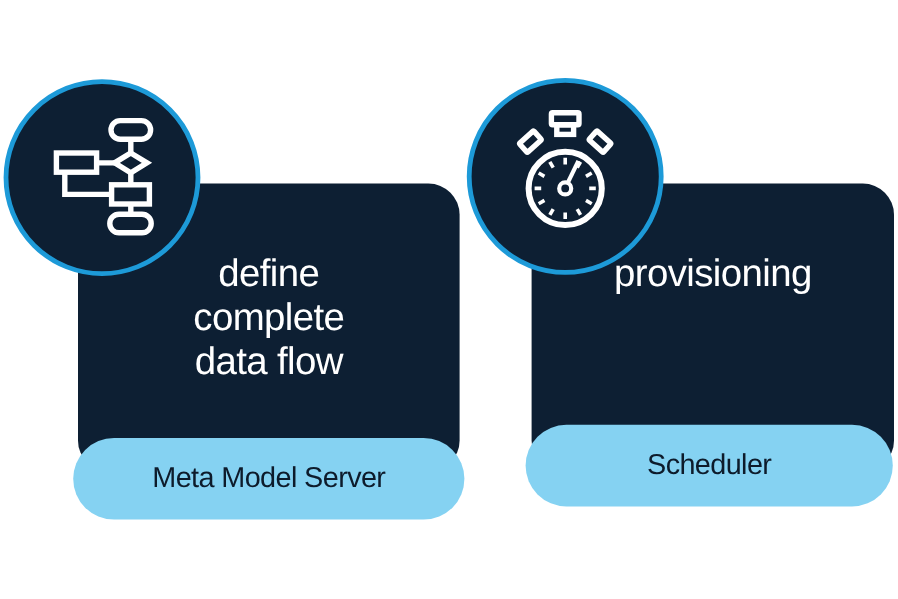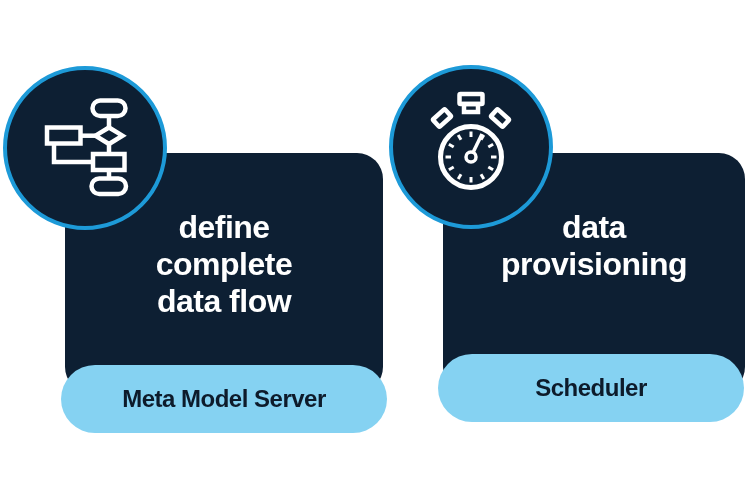--- a/index.html
+++ b/index.html
@@ -1,19 +1,19 @@
 <!DOCTYPE html>
 <html style="--background: #ffffff; --card: #0d1f33; --ring: #1d9ad8; --pill: #85d2f2; --pill_text: #0d1b2b; --card_text: #ffffff; --icon_stroke: #ffffff;"><head>
 <meta charset="utf-8">
 <style>
   html,body{margin:0;padding:0;}
   .canvas{
     position:relative;width:748px;height:499px;overflow:hidden;
     background:var(--background,#ffffff);
-    font-family:"Liberation Sans",sans-serif;font-weight:bold;
+    font-family:"Liberation Sans",sans-serif;font-weight:normal;
   }
   .card{
     position:absolute;background:var(--card,#0d1f33);border-radius:26px;
   }
   .card--left{left:65px;top:153px;width:318px;height:240px;}
   .card--right{left:443px;top:153px;width:302px;height:240px;}
   .card-text{
     position:absolute;left:0;right:0;top:56px;text-align:center;
     color:var(--card_text,#ffffff);font-size:32px;line-height:37px;letter-spacing:-0.5px;
   }
@@ -59,21 +59,20 @@
         <line x1="70" y1="46" x2="70" y2="56"></line>
         <line x1="70" y1="72" x2="70" y2="80.5"></line>
         <rect x="52.5" y="80.5" width="34.5" height="15.5" rx="7.7"></rect>
       </svg>
     </div>
   </section>
 
   <section>
     <div class="card card--right">
       <div class="card-text">
-        <div>data</div>
         <div>provisioning</div>
       </div>
     </div>
     <div class="pill pill--right">Scheduler</div>
     <div class="badge badge--right">
       <svg width="100" height="112" viewBox="0 0 100 112" fill="none" stroke="#ffffff" stroke-width="4.5">
         <rect x="38.5" y="3" width="23" height="10" rx="1"></rect>
         <rect x="43" y="13" width="14" height="8"></rect>
         <g transform="translate(21,27) rotate(-42)">
             <rect x="-8" y="-5" width="16" height="10" rx="1"></rect>

